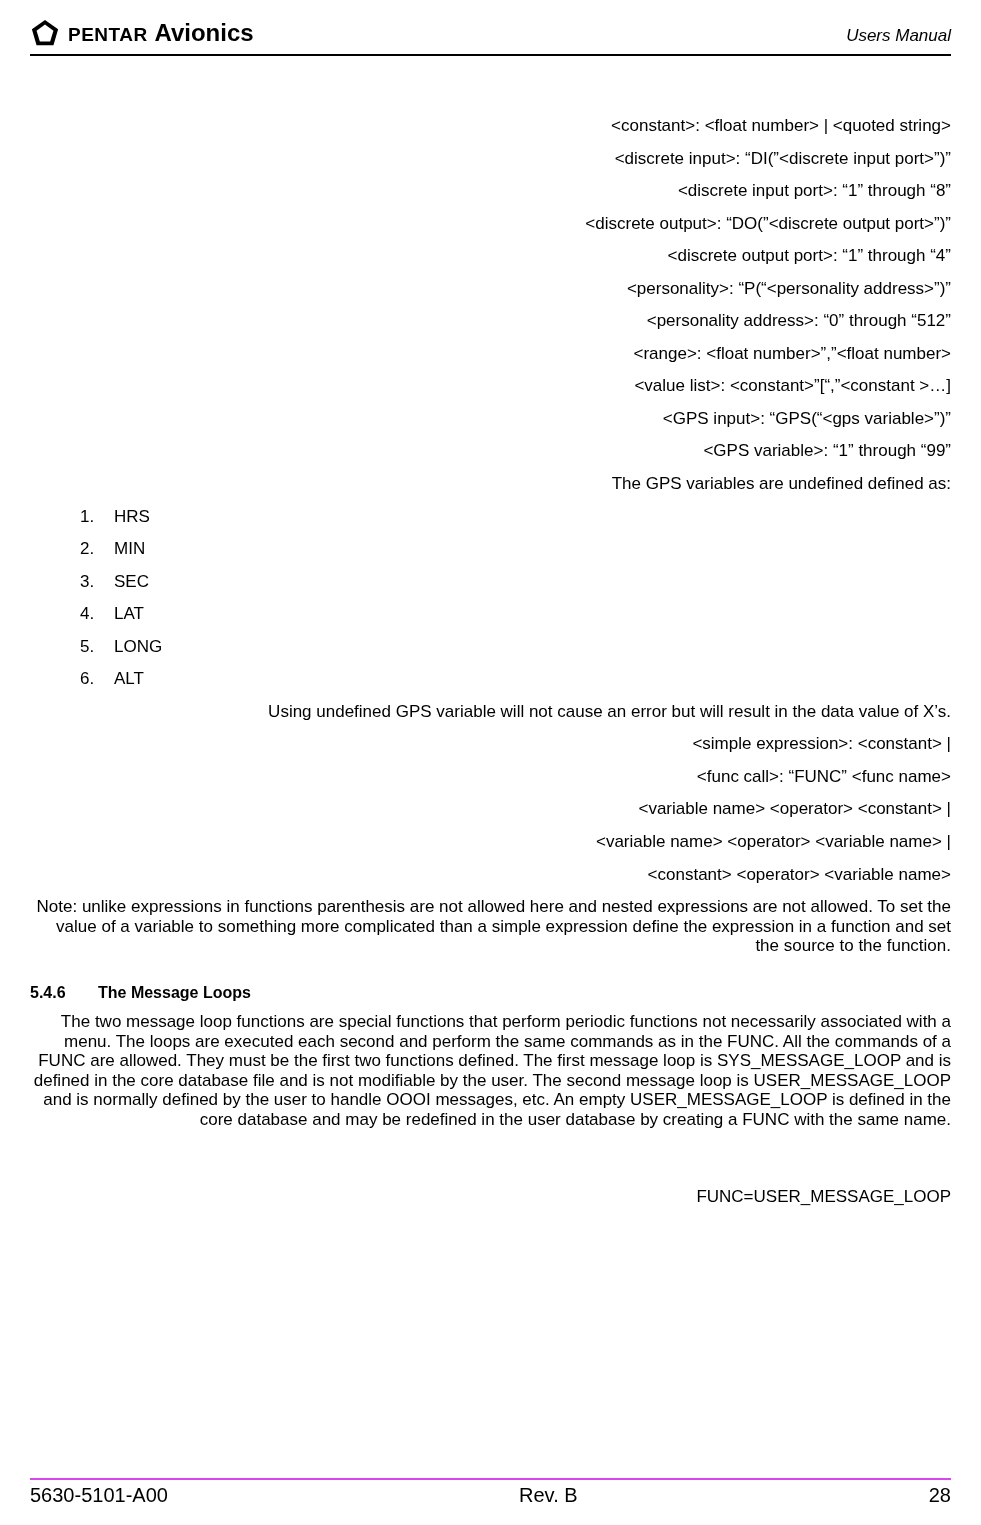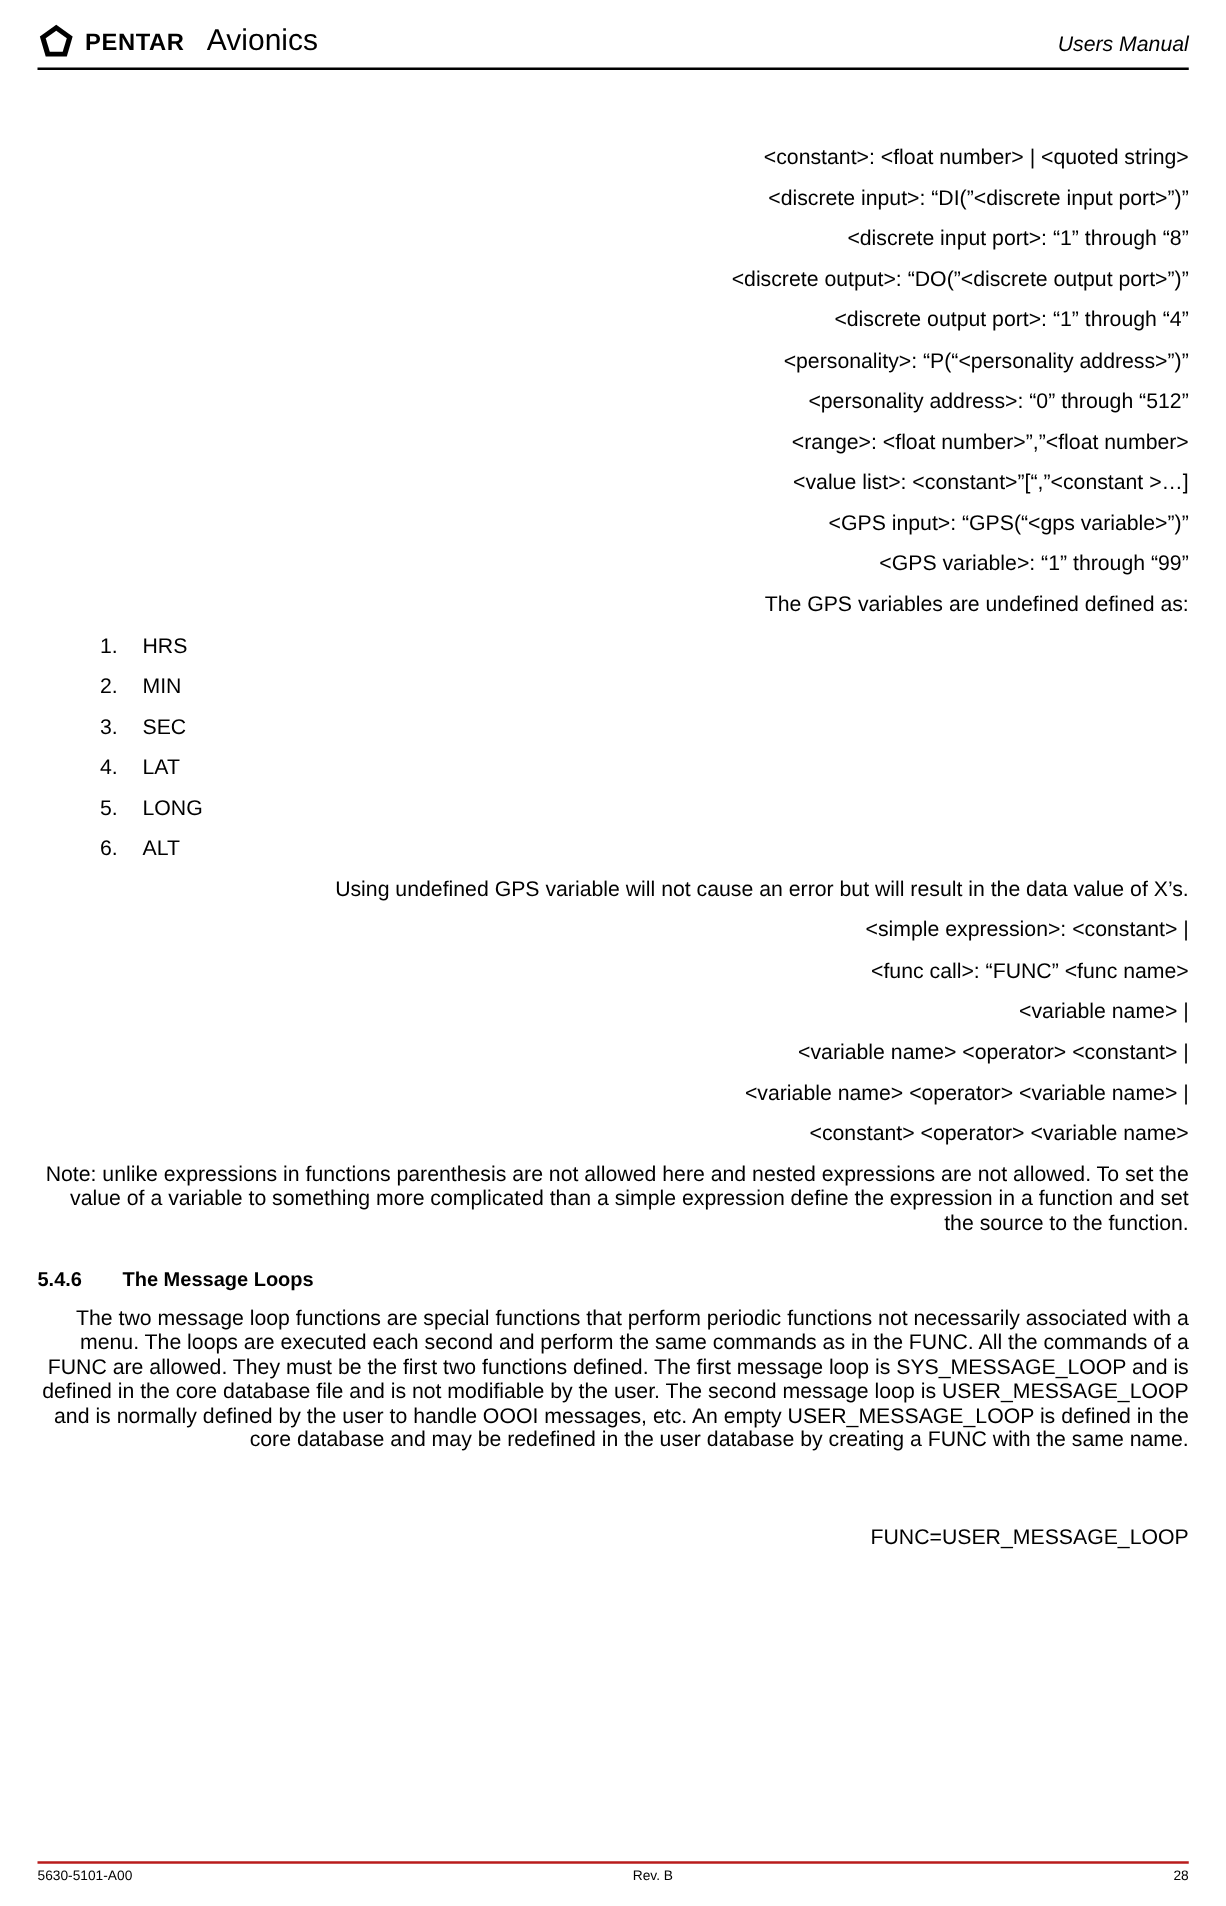--- a/index.html
+++ b/index.html
@@ -31,22 +31,22 @@
       width: 30px;
       height: 30px;
     }
     .logo-text {
       font-size: 19px;
       font-weight: bold;
       letter-spacing: 0.5px;
     }
     .logo-suffix {
       font-size: 24px;
-      font-weight: normal;
-      margin-left: 13px;
+      font-weight: bold;
+      margin-left: 2px;
     }
     .header-right {
       font-size: 17px;
       padding-bottom: 2px;
       font-style: italic;
     }
     .hr {
       border: none;
       border-top: 2px solid #000;
       margin-bottom: 60px;
@@ -90,25 +90,25 @@
     }
     .func-line {
       margin-top: 58px;
       margin-bottom: 4px;
     }
     .footer {
       position: absolute;
       bottom: 18px;
       left: 30px;
       right: 30px;
-      border-top: 2px solid #b91c1c;
+      border-top: 2px solid #d946ef;
       padding-top: 4px;
       display: flex;
       justify-content: space-between;
-      font-size: 11px;
+      font-size: 20px;
     }
   </style>
 </head>
 <body>
 
 <div class="page">
   <div class="header">
     <div class="logo-block">
       <svg class="logo-icon" viewBox="0 0 32 32">
         <polygon points="16,2 30,12 25,29 7,29 2,12" fill="#000"></polygon>
@@ -161,21 +161,20 @@
       <div class="item" style="margin-bottom:0">
         <span class="num">6.</span>
         <span>ALT</span>
       </div>
     </div>
 
     <p>Using undefined GPS variable will not cause an error but will result in the data value of X’s.</p>
     <p>&lt;simple expression&gt;: &lt;constant&gt; |</p>
     <p>&lt;func call&gt;: “FUNC” &lt;func name&gt;</p>
 
-    <p class="indent-block">&lt;variable name&gt; |</p>
     <p class="indent-block">&lt;variable name&gt; &lt;operator&gt; &lt;constant&gt; |</p>
     <p class="indent-block">&lt;variable name&gt; &lt;operator&gt; &lt;variable name&gt; |</p>
     <p class="indent-block">&lt;constant&gt; &lt;operator&gt; &lt;variable name&gt;</p>
 
     <p class="justify">Note: unlike expressions in functions parenthesis are not allowed here and nested expressions are not allowed.  To set the value of a variable to something more complicated than a simple expression define the expression in a function and set the source to the function.</p>
 
     <div class="section-heading">
       <span class="section-num">5.4.6</span>
       <span>The Message Loops</span>
     </div>

